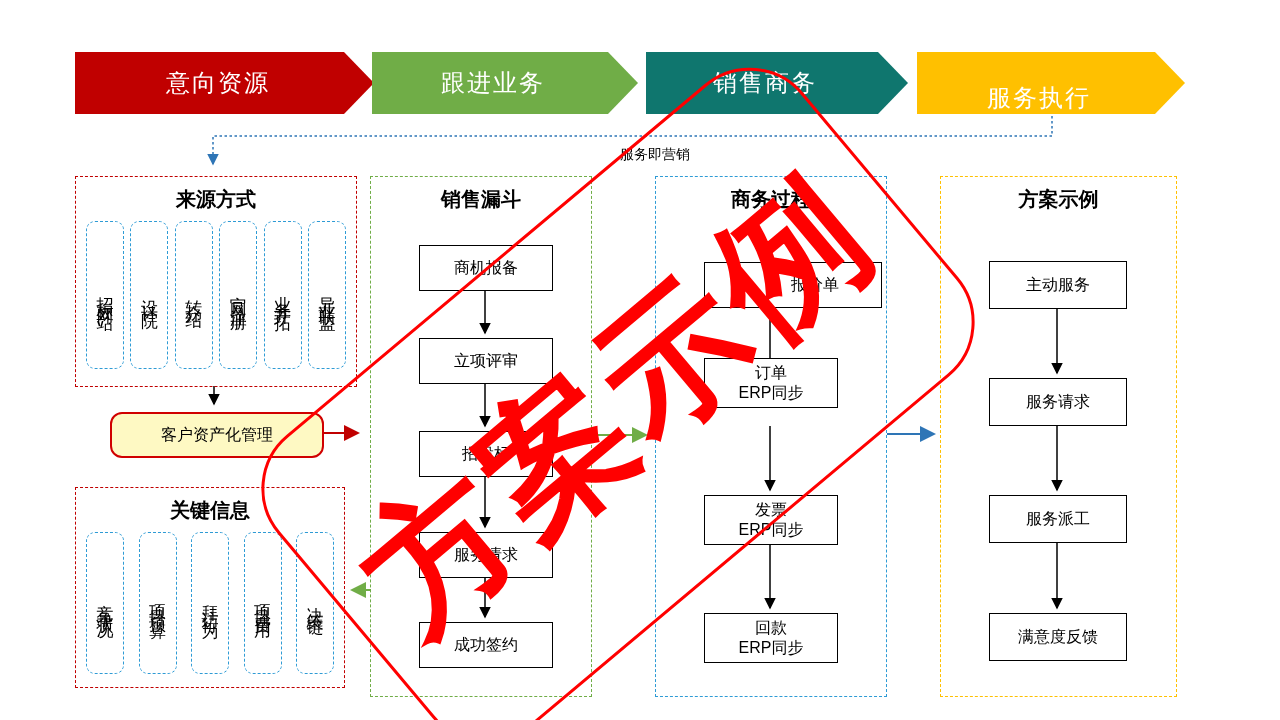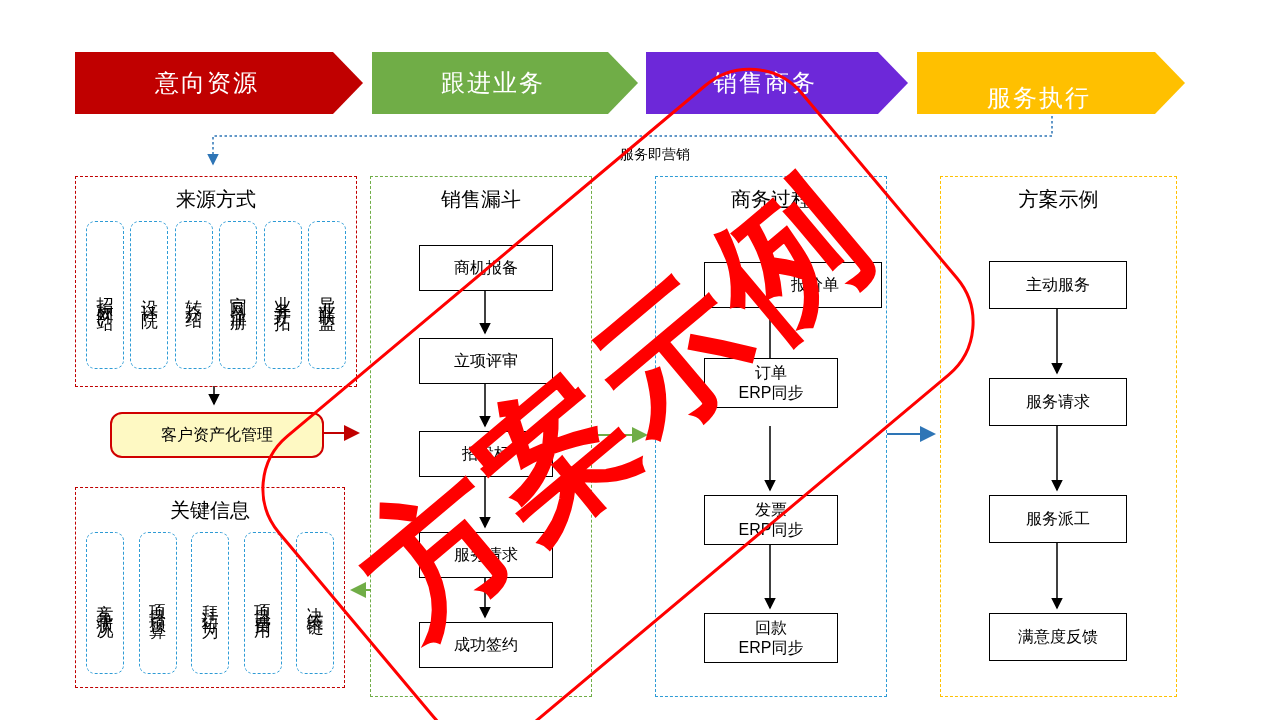--- a/index.html
+++ b/index.html
@@ -8,35 +8,35 @@
     font-family:"Liberation Sans", sans-serif; overflow:hidden; color:#000;
   }
 
   
   .banner {
     position:absolute; top:52px; height:62px; color:#fff; font-size:24px;
     display:flex; align-items:center; justify-content:center;
     clip-path:polygon(0 0, calc(100% - 30px) 0, 100% 50%, calc(100% - 30px) 100%, 0 100%);
   }
   .banner span { padding-right:24px; letter-spacing:2px; }
-  .b1 { left:75px;  width:288px; background:#C00000; }
+  .b1 { left:75px;  width:288px; background:#C00000;padding-left:11px; }
   .b2 { left:372px; width:266px; background:#70AD47; }
-  .b3 { left:646px; width:262px; background:#6d28d9; }
+  .b3 { left:646px; width:262px; background:#0f766e; }
   .b4 { left:917px; width:268px; background:#FFC000;align-items:flex-end; }
 
   .feedback-label { position:absolute; left:586px; top:146px; font-size:14px; color:#000;margin-left:34px; }
 
   
   .panel { position:absolute; background:transparent; }
   .src-panel    { left:75px;  top:176px; width:280px; height:209px; border:1.5px dashed #C00000; }
   .key-panel    { left:75px;  top:487px; width:268px; height:199px; border:1.5px dashed #C00000; }
   .funnel-panel { left:370px; top:176px; width:220px; height:519px; border:1.5px dashed #70AD47; }
   .biz-panel    { left:655px; top:176px; width:230px; height:519px; border:1.5px dashed #2E9BD5; }
   .svc-panel    { left:940px; top:176px; width:235px; height:519px; border:1.5px dashed #FFC000; }
-  .panel-title  { text-align:center; font-size:20px; font-weight:normal; margin-top:9px; }
+  .panel-title  { text-align:center; font-size:20px; font-weight:bold; margin-top:9px; }
 
   
   .vitems { display:flex; justify-content:space-between; padding:0 10px; margin-top:8px; }
   .vitem {
     width:36px; border:1.5px dashed #2E9BD5; border-radius:9px;
     display:flex; align-items:center; justify-content:center;
     writing-mode:vertical-rl; text-orientation:upright;
     font-size:17px; letter-spacing:6px; line-height:1;
   }
   .src-panel .vitem { height:146px; }

